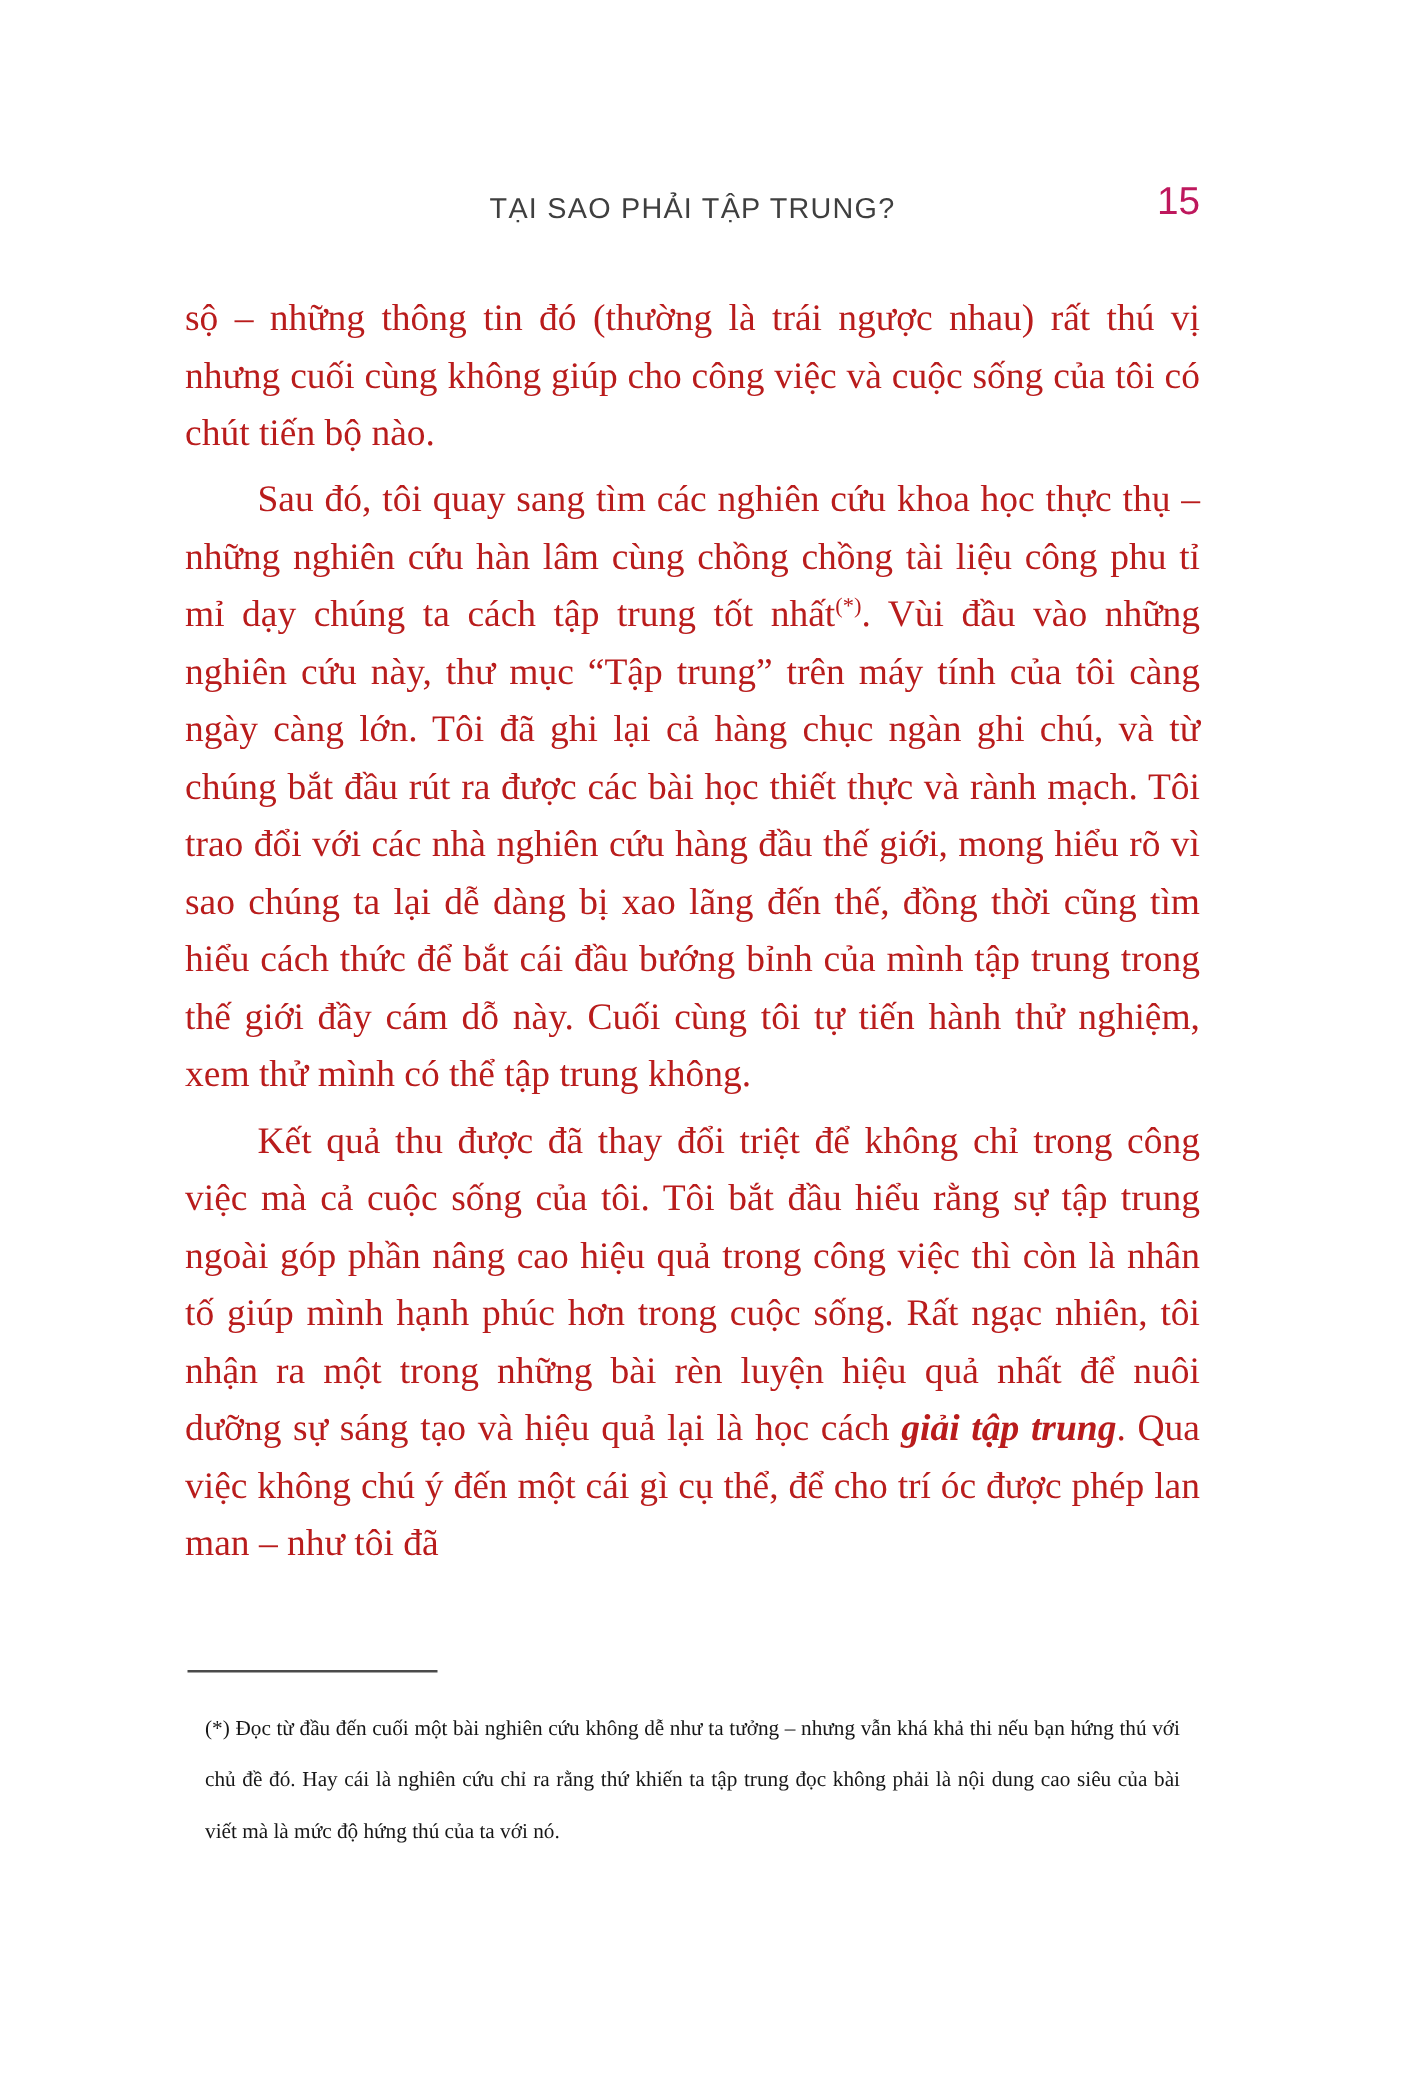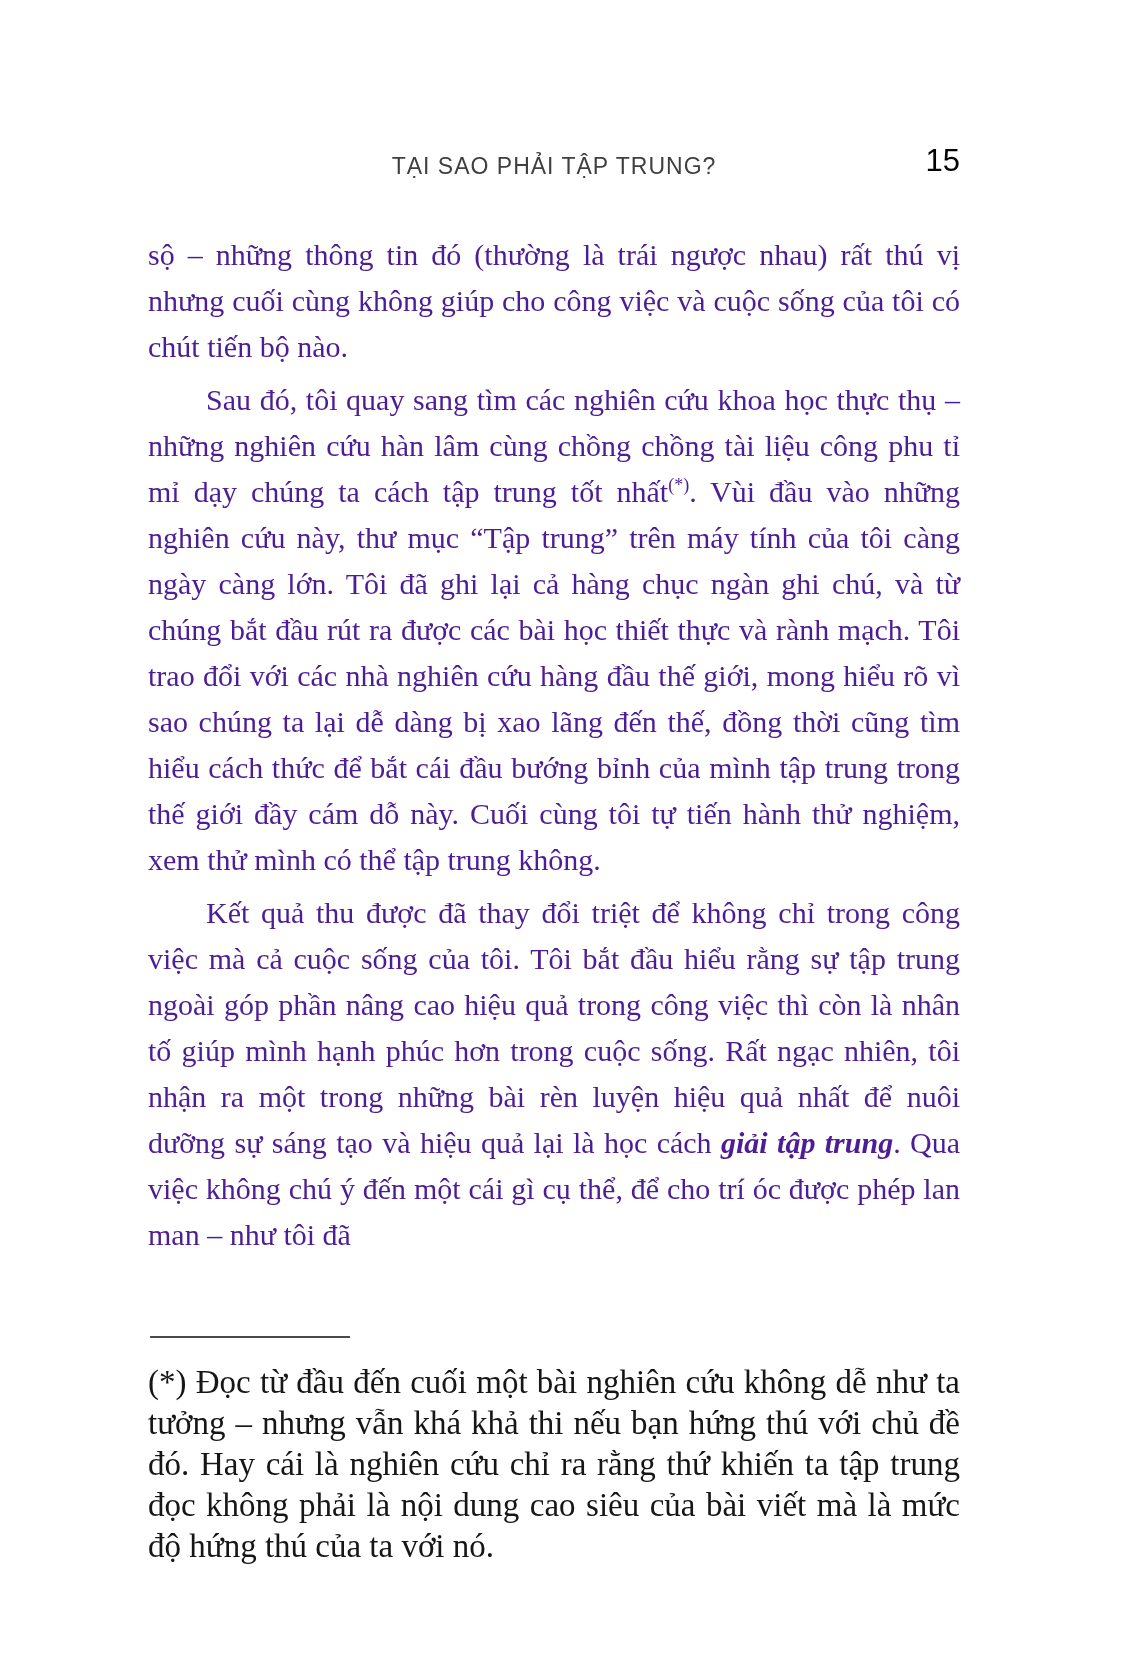--- a/index.html
+++ b/index.html
@@ -27,31 +27,31 @@
     letter-spacing: 1px;
     color: #3f3f3f;
     white-space: nowrap;
   }
   .page-number {
     position: absolute;
     top: 143px;
     right: 166px;
     font-family: "Liberation Sans", "DejaVu Sans", sans-serif;
     font-size: 31px;
-    color: #000000;
+    color: #be185d;
   }
   .body-text {
     position: absolute;
     top: 232px;
     left: 148px;
     width: 812px;
     font-size: 30px;
     line-height: 46px;
     text-align: justify;
-    color: #4c1d95;
+    color: #b91c1c;
   }
   .body-text p {
     margin: 0;
   }
   .body-text p + p {
     margin-top: 7px;
   }
   .body-text p.indent {
     text-indent: 58px;
   }
@@ -70,25 +70,25 @@
     top: 1336px;
     width: 812px;
   }
   .footnote-rule {
     width: 200px;
     height: 0;
     border-top: 2px solid #4a4a4a;
     margin: 0 0 24px 2px;
   }
   .footnote-text {
-    font-size: 33px;
+    font-size: 17px;
     line-height: 41px;
     text-align: justify;
     color: #161616;
-    margin: 0;
+    margin: 16px;
   }
 </style>
 </head>
 <body>
 
 <div class="page">
 
   <div class="running-header">TẠI SAO PHẢI TẬP TRUNG?</div>
 
   <div class="page-number">15</div>

